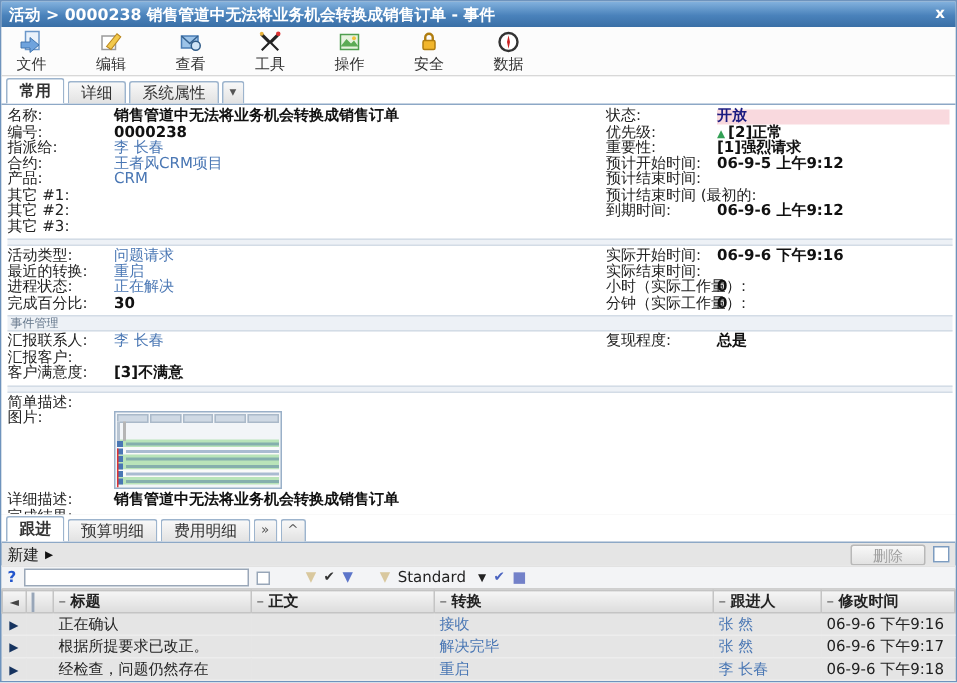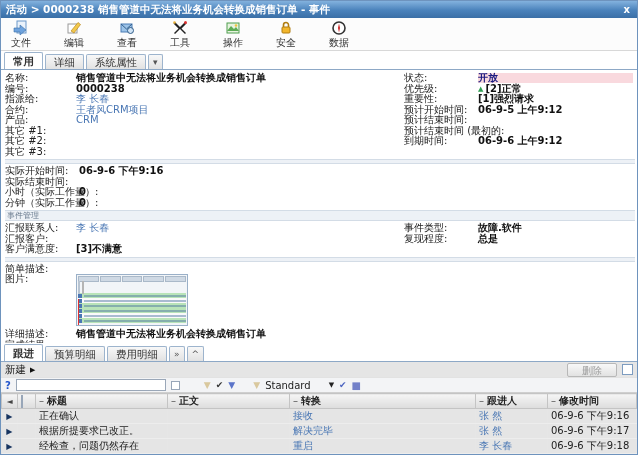--- a/index.html
+++ b/index.html
@@ -80,21 +80,21 @@
     margin-left:5px; cursor:pointer; }
   .filterrow { flex:none; height:16px; display:flex; align-items:center; gap:5px;
     padding:0 4px; background:#f3f4f6; border-top:1px solid #e2e2e2;
     border-bottom:1px solid #cfcfcf; font-size:10px; }
   .qmark { color:#2255cc; font-weight:bold; }
   .search { width:150px; height:12px; border:1px solid #9aa7b8; font-size:9px; padding:0 2px; }
   .cbx { width:9px; height:9px; border:1px solid #98a6b8; background:#fff; flex:none; }
   .funnel { font-size:9px; line-height:9px; }
   .f-tan { color:#d9c89e; } .f-blue { color:#5b74c9; }
   .chk { font-size:9px; color:#333; } .chk.blue { color:#4a63c0; }
-  .std { display:flex; align-items:center; gap:18px; cursor:pointer; color:#222; }
+  .std { display:flex; align-items:center; gap:8px; cursor:pointer; color:#222; }
   .dd { font-size:7px; }
   .bsq { color:#7381c9; font-size:10px; }
   .gap1 { width:14px; } .gap2 { width:8px; }
 
   
   table { width:100%; border-collapse:collapse; font-size:10px; table-layout:fixed; }
   th { height:13px; padding:0 3px; text-align:left; font-weight:bold; color:#222;
     background:linear-gradient(#f5f5f5,#dcdcdc); border:1px solid #c4c4c4;
     white-space:nowrap; overflow:hidden; }
   td { height:13px; padding:0 3px; border-right:1px solid #e6e6e6;
@@ -257,20 +257,38 @@
         <div class="fr">
             <span class="fl">到期时间:</span>
             <span class="fv b">06-9-6 上午9:12</span>
           </div>
       </div>
     </div>
 
     <div class="div1"></div>
 
     <div class="band">
+      <div class="lcol">
+        <div class="fr">
+            <span class="fl">活动类型:</span>
+            <span class="fv lnk">问题请求</span>
+          </div>
+        <div class="fr">
+            <span class="fl">最近的转换:</span>
+            <span class="fv lnk">重启</span>
+          </div>
+        <div class="fr">
+            <span class="fl">进程状态:</span>
+            <span class="fv lnk">正在解决</span>
+          </div>
+        <div class="fr">
+            <span class="fl">完成百分比:</span>
+            <span class="fv b">30</span>
+          </div>
+      </div>
       <div class="rcol">
         <div class="fr">
             <span class="fl">实际开始时间:</span>
             <span class="fv b">06-9-6 下午9:16</span>
           </div>
         <div class="fr">
             <span class="fl">实际结束时间:</span>
             <span class="fv"></span>
           </div>
         <div class="fr">
@@ -297,24 +315,20 @@
         <div class="fr">
             <span class="fl">汇报客户:</span>
             <span class="fv"></span>
           </div>
         <div class="fr">
             <span class="fl">客户满意度:</span>
             <span class="fv b">[3]不满意</span>
           </div>
       </div>
       <div class="rcol">
-        <div class="fr">
-            <span class="fl">事件类型:</span>
-            <span class="fv b">故障.软件</span>
-          </div>
         <div class="fr">
             <span class="fl">复现程度:</span>
             <span class="fv b">总是</span>
           </div>
       </div>
     </div>
 
     <div class="div1"></div>
 
     <div class="fr">

